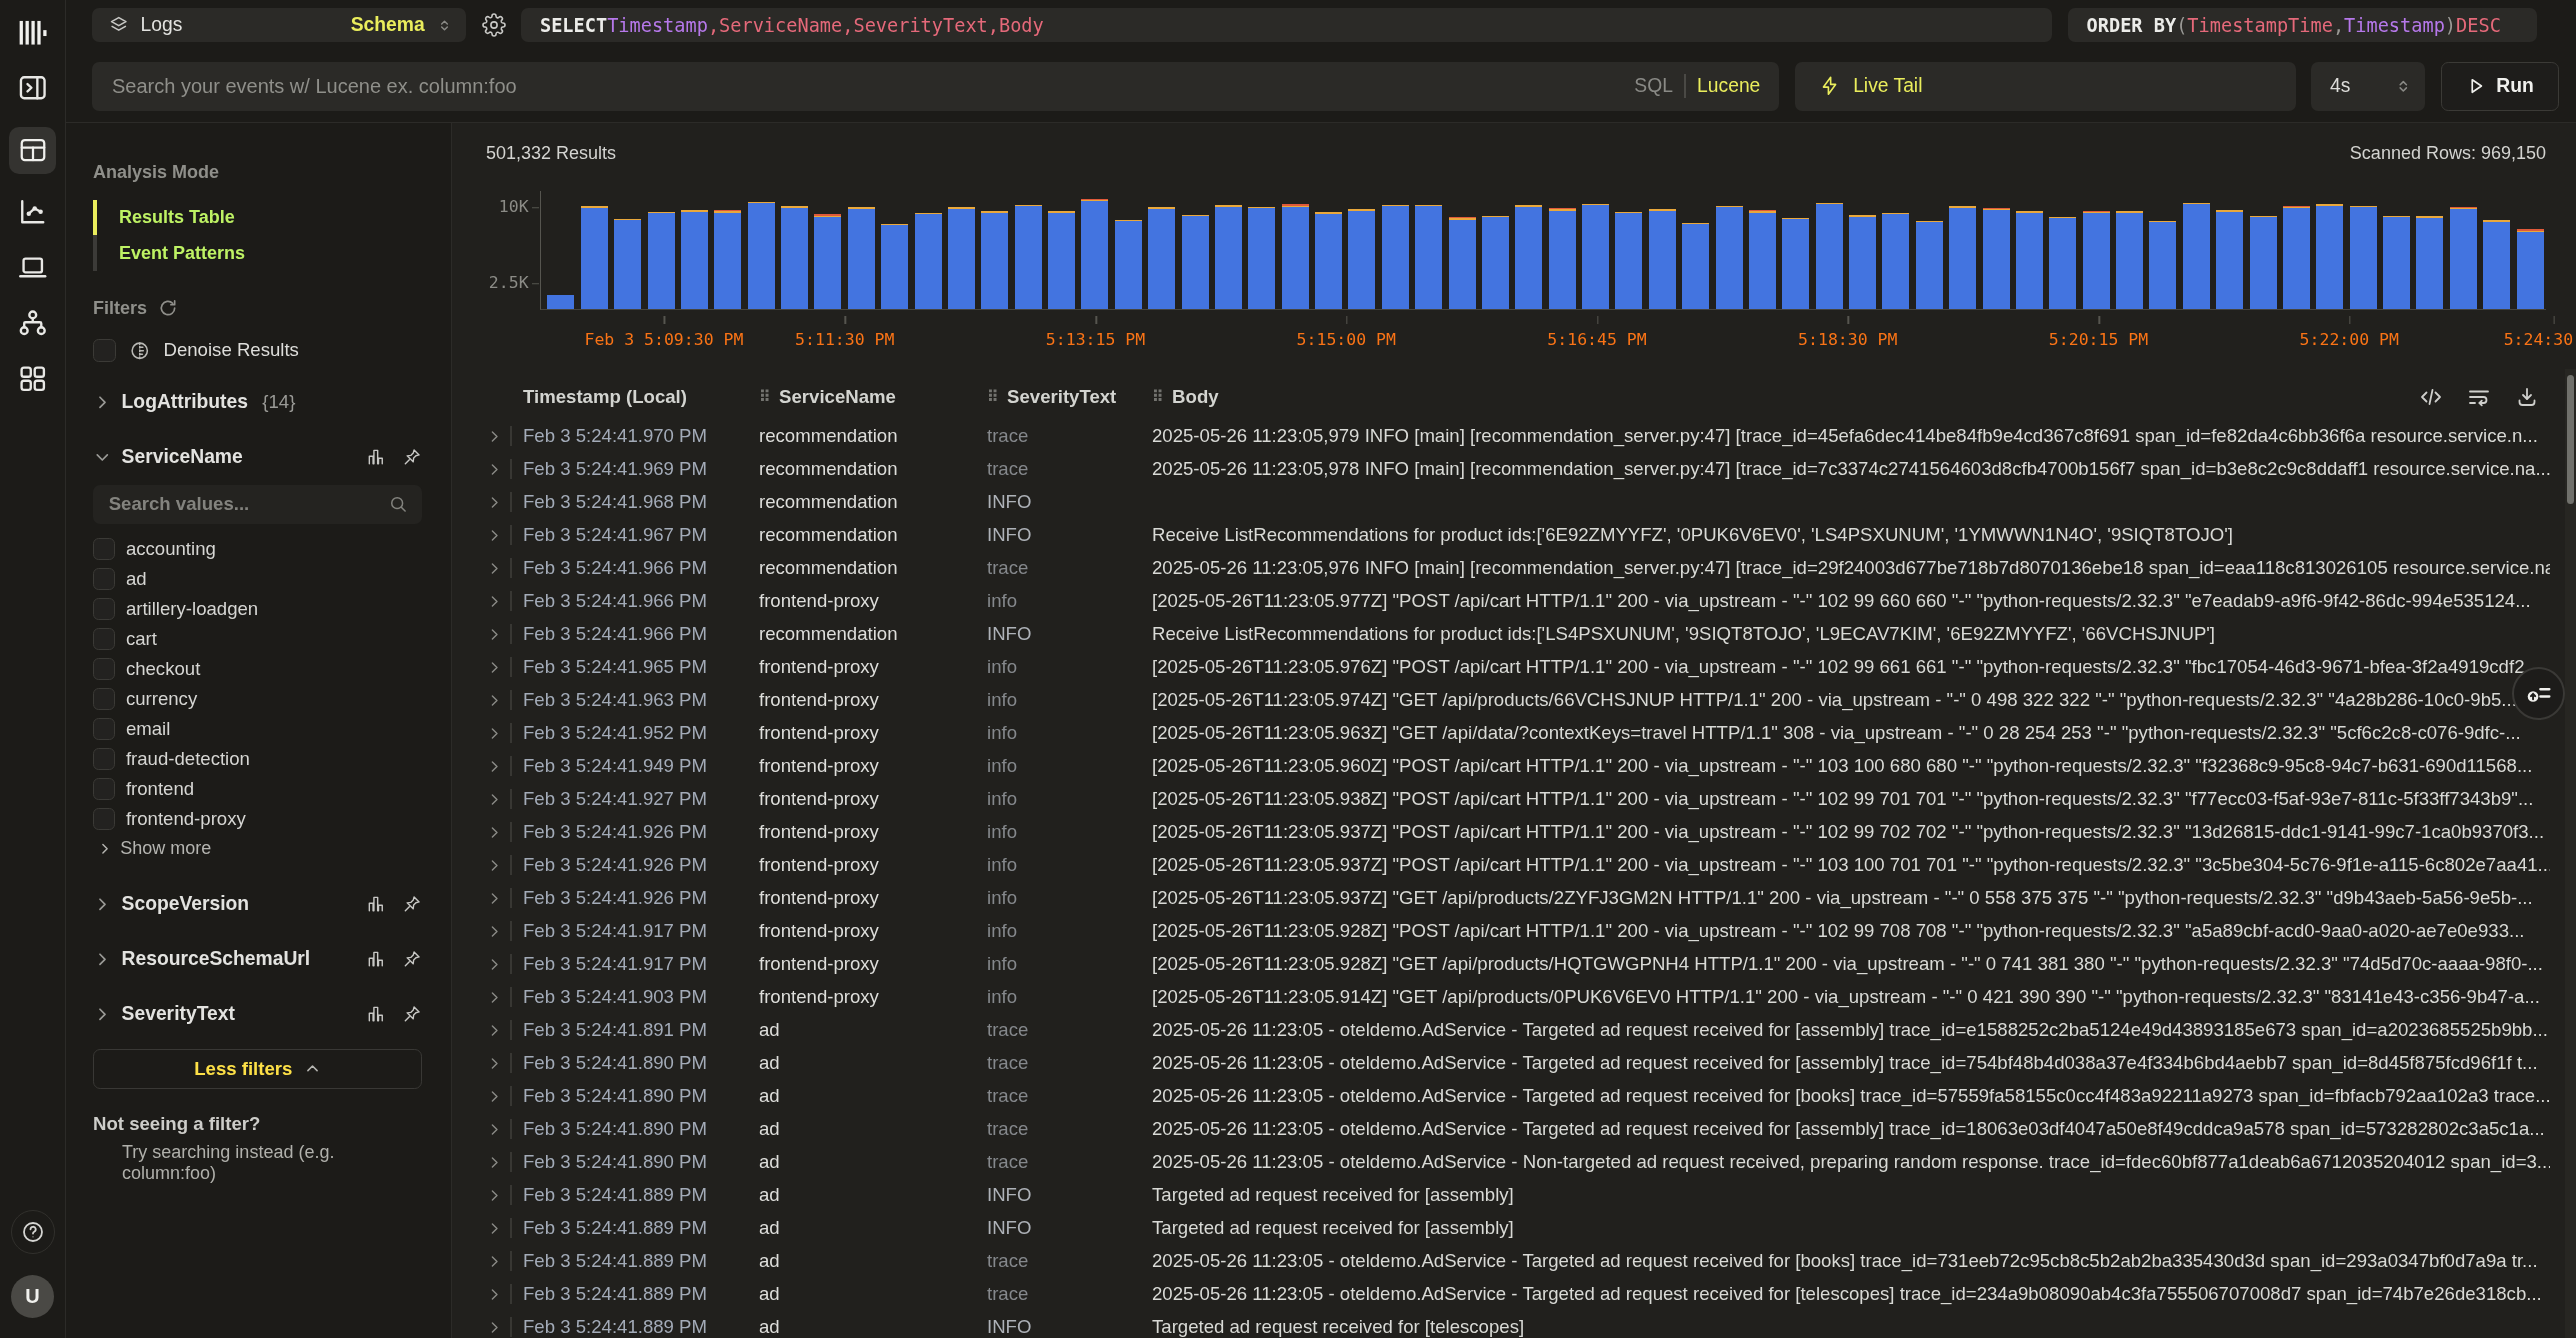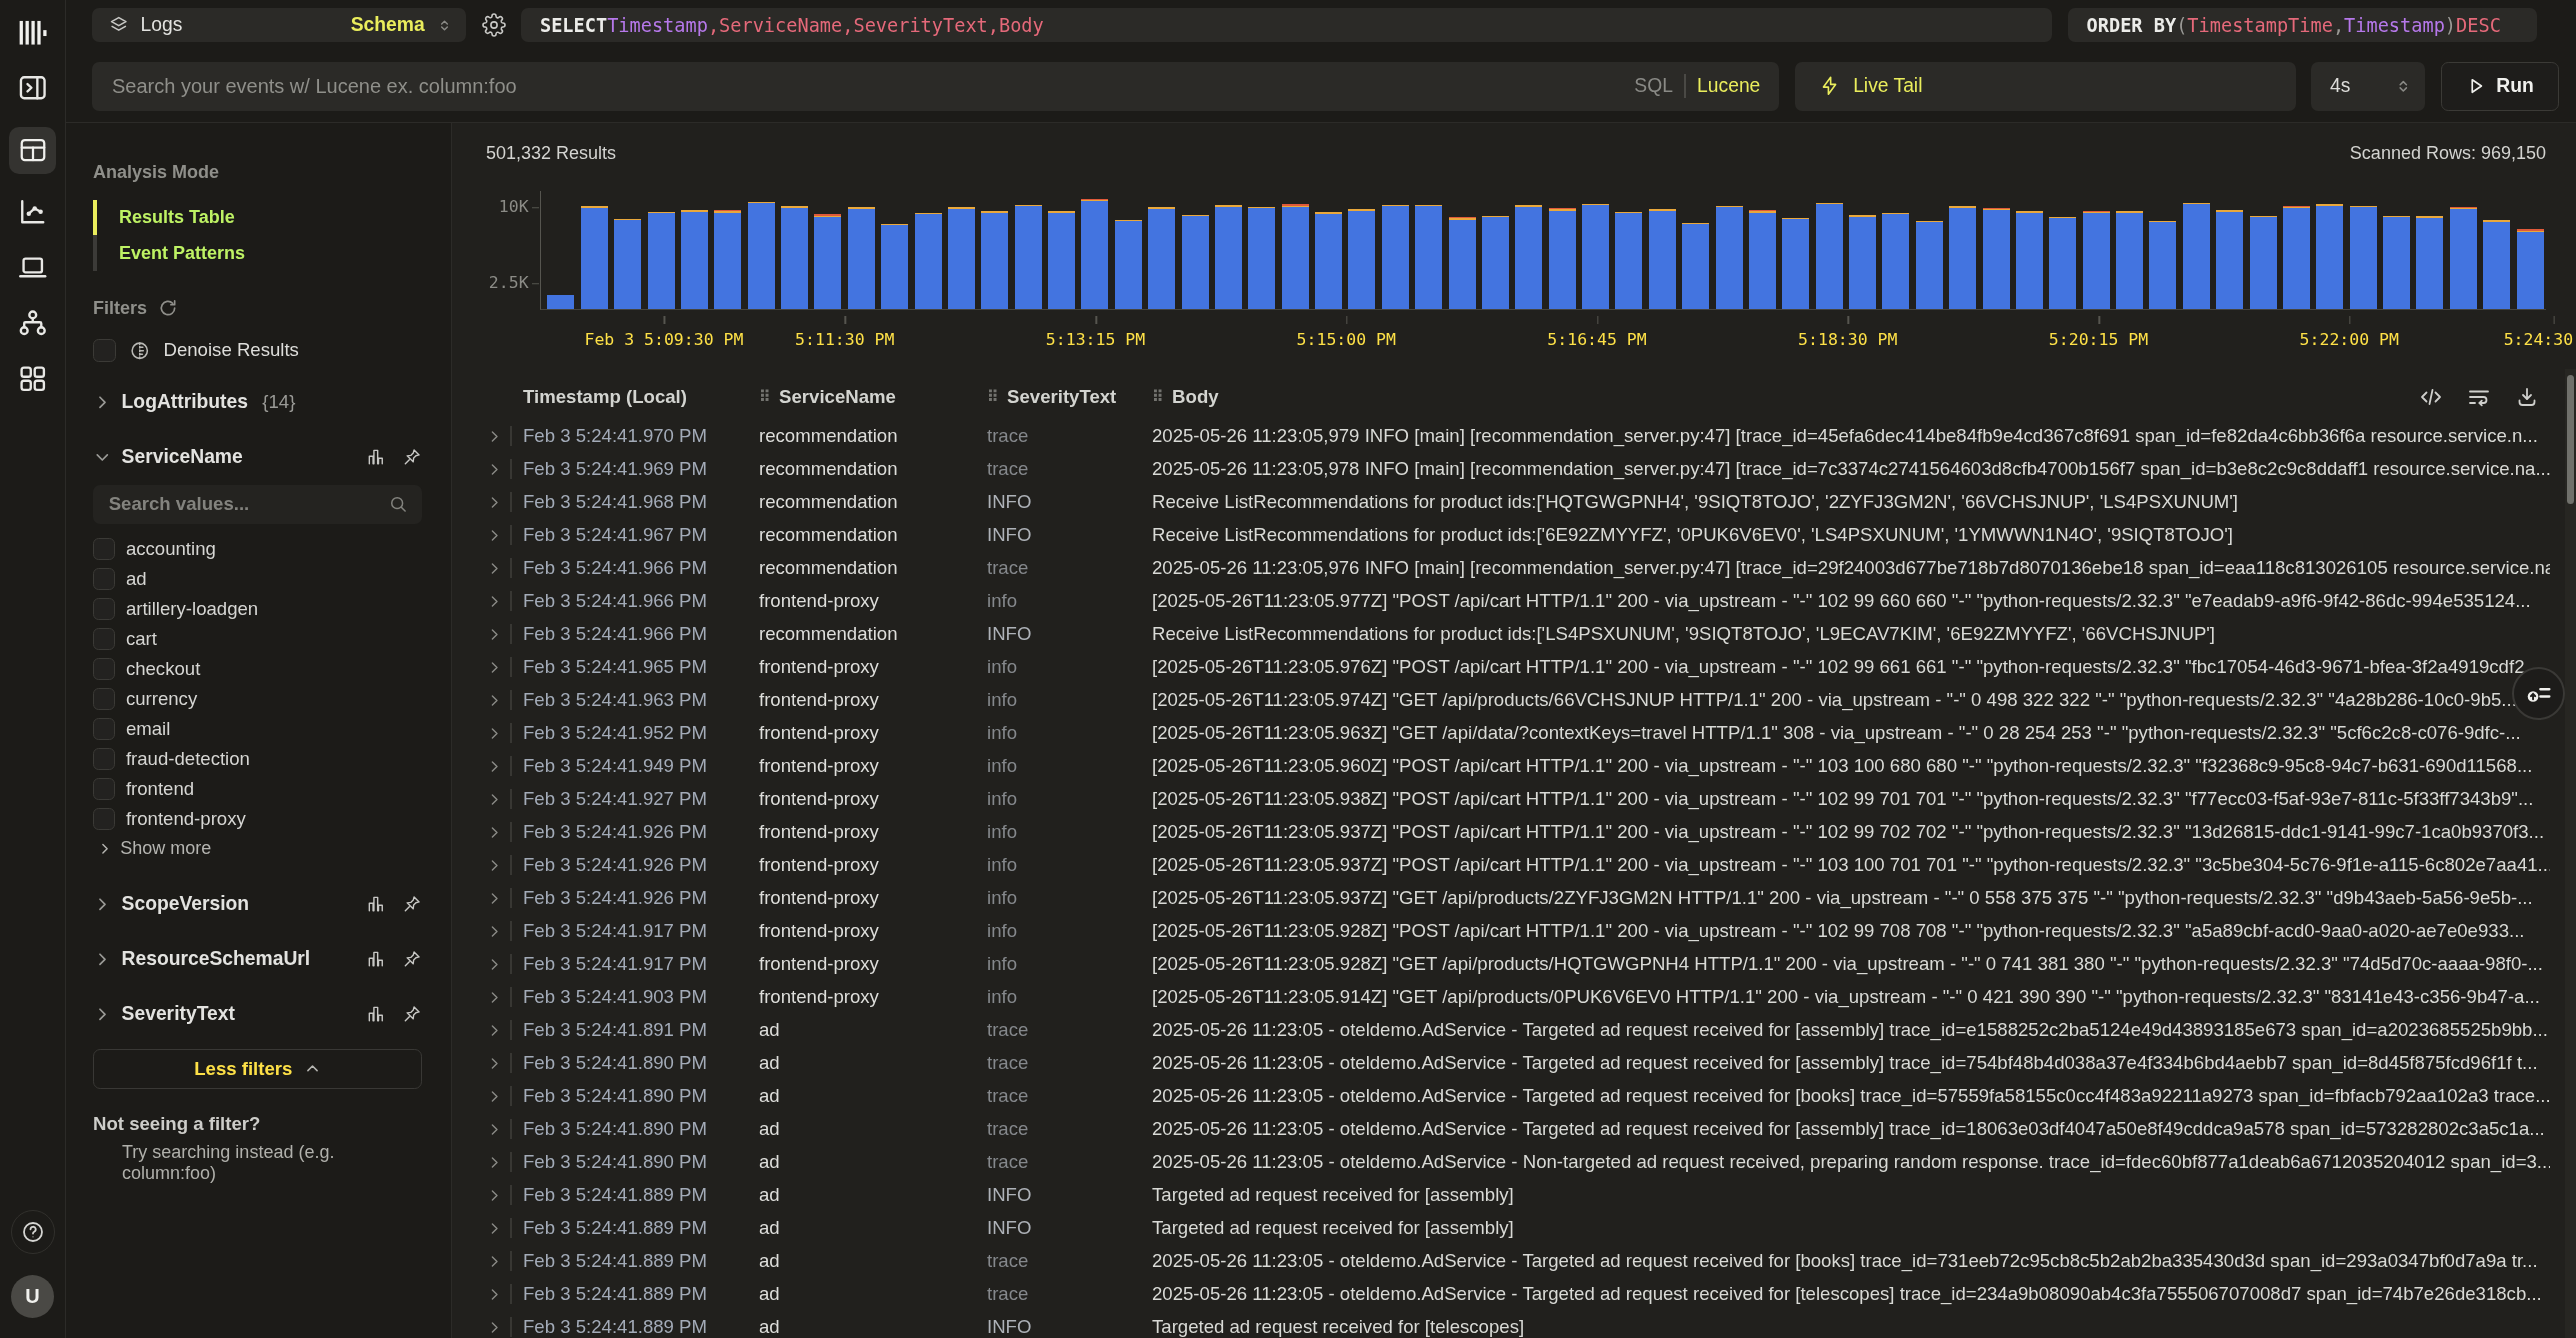--- a/index.html
+++ b/index.html
@@ -104,21 +104,21 @@
   .y-axis { width:54px; position:relative; height:119px; flex-shrink:0; }
   .ylab { position:absolute; right:11.4px; transform:translateY(50%); font-family:"DejaVu Sans Mono",monospace;
     font-size:16.5px; color:#8b8b86; line-height:1; }
   .ylab::after { content:""; position:absolute; right:-10px; top:50%; width:6.4px; height:1.4px; background:#56554f; }
   .plot { flex:1; position:relative; height:119px; border-left:1.4px solid #56554f; border-bottom:1.4px solid #45443f; }
   .bars { position:absolute; left:0; right:0; bottom:0; top:0; display:flex; align-items:flex-end; gap:6.4px; padding:0 2.9px 0 6.4px; }
   .bar { flex:1; display:flex; flex-direction:column-reverse; }
   .bar .seg { width:100%; }
   .xlabels { position:absolute; top:129px; left:54px; right:30px; height:23px; }
   .xlab { position:absolute; top:7.2px; white-space:nowrap; font-family:"DejaVu Sans Mono",monospace;
-    font-size:16.5px; color:#fde047; }
+    font-size:16.5px; color:#f97316; }
   .xlab::before { content:""; position:absolute; top:-14.3px; left:50%; width:1.4px; height:8.6px; background:#56554f; }
 
   .table { margin-top:15.7px; }
   .thead { position:relative; display:flex; align-items:center; height:34px; font-size:18.6px; font-weight:600; color:#d3d4d0; }
   .col-exp { width:37px; flex-shrink:0; display:flex; align-items:center; }
   .col-ts { width:236px; flex-shrink:0; }
   .col-svc { width:228px; flex-shrink:0; display:flex; align-items:center; gap:8.6px; }
   .col-sev { width:165px; flex-shrink:0; display:flex; align-items:center; gap:8.6px; }
   .col-body { flex:1; min-width:0; display:flex; align-items:center; gap:8.6px; padding-right:26px; }
   .drag-handle { color:#73736f; font-size:15.7px; line-height:1; }
@@ -878,23 +878,20 @@
       </span>
       <span class="vline"></span>
     </span>
     <span class="col-ts cell-ts">Feb 3 5:24:41.968 PM</span>
     <span class="col-svc">
                   <span class="cell-svc">recommendation</span>
                 </span>
     <span class="col-sev">
                   <span class="cell-sev sev-upper">INFO</span>
                 </span>
-    <span class="col-body">
-                  <span class="cell-body">Receive ListRecommendations for product ids:['HQTGWGPNH4', '9SIQT8TOJO', '2ZYFJ3GM2N', '66VCHSJNUP', 'LS4PSXUNUM']</span>
-                </span>
   </div>
 
   <div class="trow">
     <span class="col-exp">
       <span class="exp-icon">
         <svg viewBox="0 0 24 24" width="17" height="17" fill="none" stroke="currentColor" stroke-width="2" stroke-linecap="round" stroke-linejoin="round">
                       <path d="M9 5.5l6.5 6.5L9 18.5"></path>
                     </svg>
       </span>
       <span class="vline"></span>

